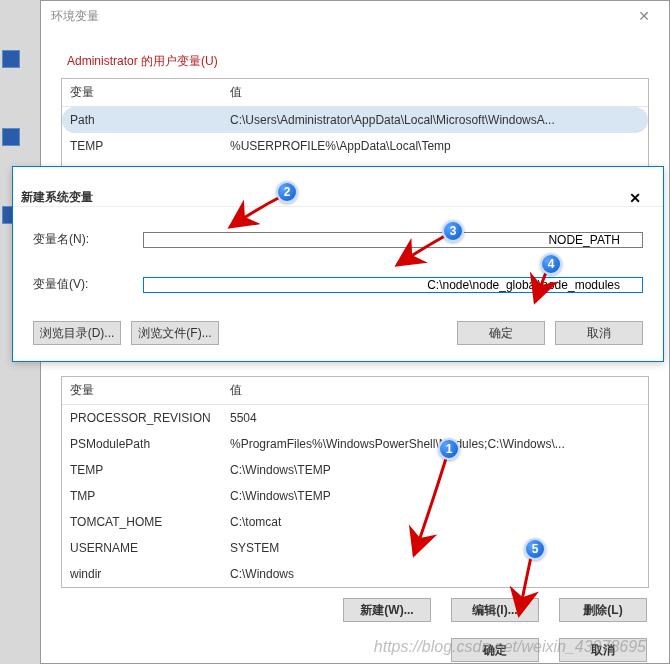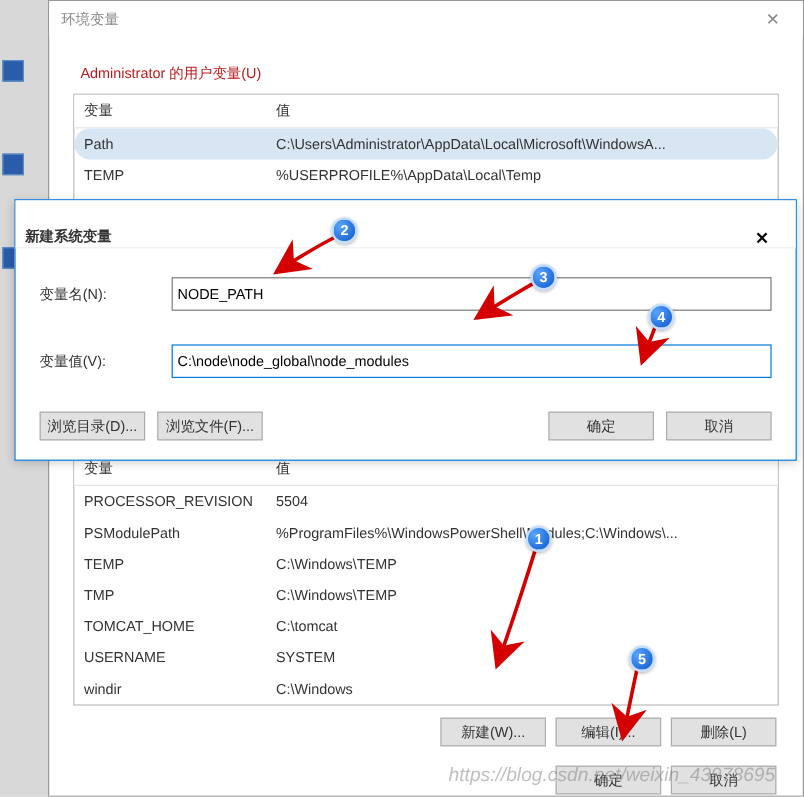--- a/index.html
+++ b/index.html
@@ -18,31 +18,31 @@
     .th-row { display: flex; border-bottom: 1px solid #e5e5e5; background: #fff; }
     .th-cell { padding: 5px 8px; color: #333; }
     .th-cell.c1 { width: 160px; }
     .th-cell.c2 { flex: 1; }
     .row { display: flex; padding: 3px 0; }
     .row.sel { background: #d8e6f3; border-radius: 13px; }
     .cell { padding: 3px 8px; color: #333; overflow: hidden; white-space: nowrap; text-overflow: ellipsis; }
     .cell.c1 { width: 160px; }
     .cell.c2 { flex: 1; }
     
-    .btn-row { display: flex; justify-content: flex-end; gap: 8px; margin: 10px 2px 16px 0; }
+    .btn-row { display: flex; justify-content: flex-end; gap: 20px; margin: 10px 2px 16px 0; font-weight: bold; }
     .btn { min-width: 88px; height: 24px; background: #e1e1e1; border: 1px solid #adadad; color: #333; display: flex; align-items: center; justify-content: center; cursor: pointer; }
     
     .new-var-dialog { position: absolute; left: 12px; top: 166px; width: 652px; background: #fff; border: 1px solid #0078d7; box-shadow: 0 2px 8px rgba(0,0,0,.2); }
     .nv-titlebar { height: 40px; display: flex; align-items: flex-end; padding: 0 8px; background: #fff; border-bottom: 1px solid #eee; font-weight: bold; }
     .nv-titlebar .title { flex: 1; color: #333; }
     .nv-close { width: 40px; text-align: center; font-size: 14px; cursor: pointer; }
     .nv-body { padding: 24px 20px 16px 20px; }
     .form-row { display: flex; align-items: center; margin-bottom: 28px; }
     .form-label { width: 110px; color: #333; }
-    .form-input { flex: 1; height: 28px; border: 1px solid #7a7a7a; padding: 2px 4px; font-size: 12px; }
+    .form-input { flex: 1; height: 16px; border: 1px solid #7a7a7a; padding: 2px 22px; font-size: 12px; text-align: right; }
     .form-input.focus { border: 1px solid #0078d7; outline: none; }
     .nv-btn-row { display: flex; gap: 10px; margin-top: 4px; }
     .nv-btn-row .left { display: flex; gap: 10px; }
     .nv-btn-row .spacer { flex: 1; }
     
     .badge { position: absolute; width: 22px; height: 22px; border-radius: 50%; background: radial-gradient(circle at 30% 30%, #5aa3ff, #0a58ca); border: 2px solid #c4dcff; color: #fff; display: flex; align-items: center; justify-content: center; font-weight: bold; font-size: 12px; box-shadow: 0 1px 3px rgba(0,0,0,.3); }
     .arrow { position: absolute; pointer-events: none; }
     
     .watermark { position: absolute; right: 24px; bottom: 8px; color: rgba(128,128,128,.5); font-size: 16px; font-style: italic; }
   </style>

